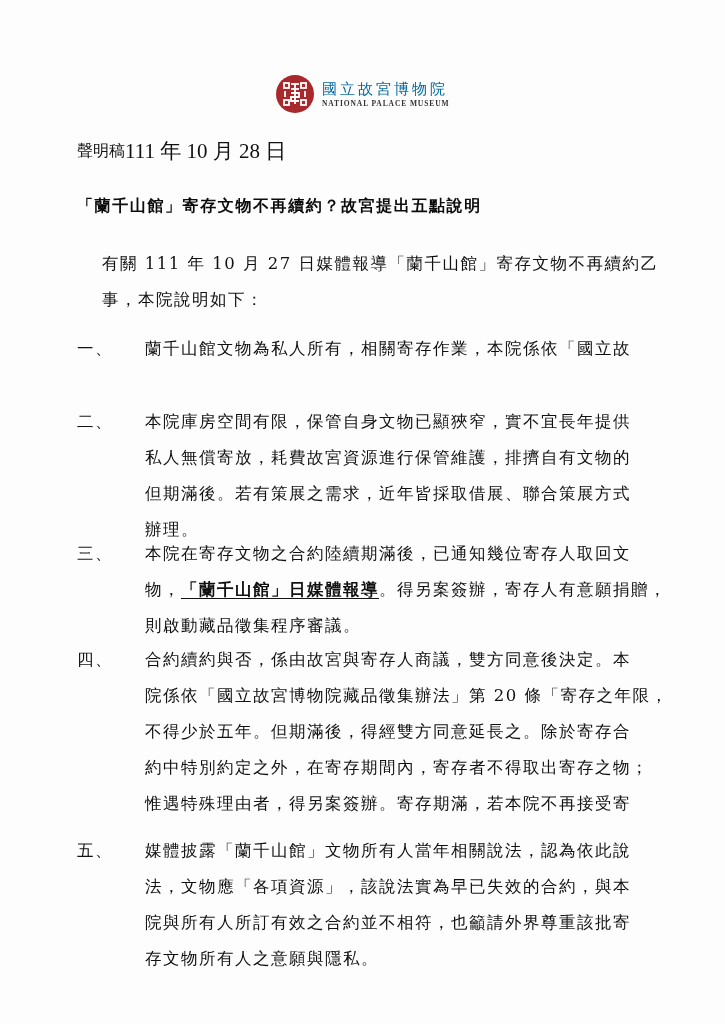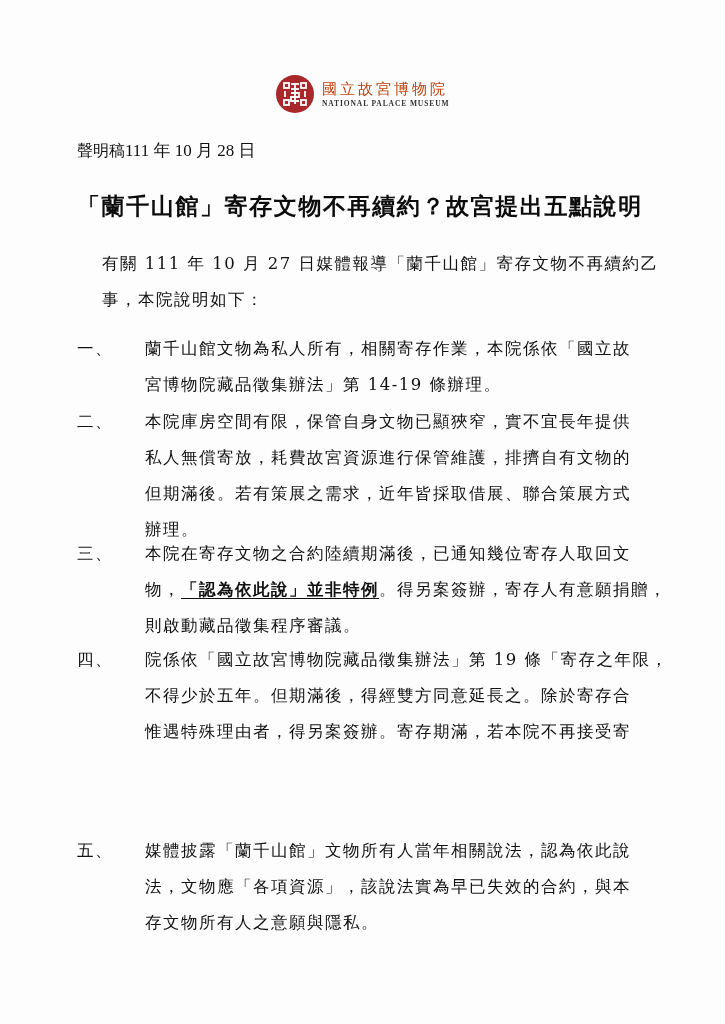--- a/index.html
+++ b/index.html
@@ -44,21 +44,21 @@
     .logo-text {
       margin-left: 8px;
       display: flex;
       flex-direction: column;
       justify-content: center;
     }
     .logo-zh {
       font-family: "DejaVu Serif", serif;
       font-size: 15px;
       letter-spacing: 3px;
-      color: #c2410c;
+      color: #0369a1;
       line-height: 18px;
     }
     .logo-en {
       font-family: "Liberation Serif", serif;
       font-size: 7.5px;
       font-weight: bold;
       letter-spacing: 0.9px;
       color: #333333;
       line-height: 10px;
       margin-top: 1px;
@@ -70,31 +70,31 @@
       left: 77px;
       top: 138px;
       width: 566px;
       display: flex;
       justify-content: flex-start;
       font-size: 16px;
       line-height: 26px;
     }
     .meta-date {
       font-family: "Liberation Serif", "DejaVu Serif", serif;
-      font-size: 17px;
+      font-size: 21px;
     }
     
     .title {
       position: absolute;
       left: 77px;
       top: 188px;
       width: 580px;
       font-family: "DejaVu Sans", sans-serif;
       font-weight: bold;
-      font-size: 23px;
+      font-size: 16px;
       letter-spacing: 1.6px;
       line-height: 36px;
       color: #0c0c0c;
       white-space: nowrap;
     }
     
     .intro {
       position: absolute;
       left: 77px;
       top: 246px;
@@ -169,54 +169,56 @@
 
   <div class="intro">
     <span class="line">有關 111 年 10 月 27 日媒體報導「蘭千山館」寄存文物不再續約乙</span>
     <span class="line">事，本院說明如下：</span>
   </div>
 
   <div class="item" style="top:331px;">
     <span class="item-num">一、</span>
     <div class="item-text">
       <span class="line">蘭千山館文物為私人所有，相關寄存作業，本院係依「國立故</span>
-      <span class="line">宮博物院藏品徵集辦法」第 14-19 條辦理。</span>
     </div>
   </div>
 
   <div class="item" style="top:404px;">
     <span class="item-num">二、</span>
     <div class="item-text">
       <span class="line">本院庫房空間有限，保管自身文物已顯狹窄，實不宜長年提供</span>
       <span class="line">私人無償寄放，耗費故宮資源進行保管維護，排擠自有文物的</span>
       <span class="line">但期滿後。若有策展之需求，近年皆採取借展、聯合策展方式</span>
       <span class="line">辦理。</span>
     </div>
   </div>
 
   <div class="item" style="top:536px;">
     <span class="item-num">三、</span>
     <div class="item-text">
       <span class="line">本院在寄存文物之合約陸續期滿後，已通知幾位寄存人取回文</span>
-      <span class="line"><span>物，</span><span class="bold-ul">「認為依此說」並非特例</span><span>。得另案簽辦，寄存人有意願捐贈，</span></span>
+      <span class="line"><span>物，</span><span class="bold-ul">「蘭千山館」日媒體報導</span><span>。得另案簽辦，寄存人有意願捐贈，</span></span>
       <span class="line">則啟動藏品徵集程序審議。</span>
     </div>
   </div>
 
   <div class="item" style="top:642px;">
     <span class="item-num">四、</span>
     <div class="item-text">
-      <span class="line">院係依「國立故宮博物院藏品徵集辦法」第 19 條「寄存之年限，</span>
+      <span class="line">合約續約與否，係由故宮與寄存人商議，雙方同意後決定。本</span>
+      <span class="line">院係依「國立故宮博物院藏品徵集辦法」第 20 條「寄存之年限，</span>
       <span class="line">不得少於五年。但期滿後，得經雙方同意延長之。除於寄存合</span>
+      <span class="line">約中特別約定之外，在寄存期間內，寄存者不得取出寄存之物；</span>
       <span class="line">惟遇特殊理由者，得另案簽辦。寄存期滿，若本院不再接受寄</span>
     </div>
   </div>
 
   <div class="item" style="top:833px;">
     <span class="item-num">五、</span>
     <div class="item-text">
       <span class="line">媒體披露「蘭千山館」文物所有人當年相關說法，認為依此說</span>
       <span class="line">法，文物應「各項資源」，該說法實為早已失效的合約，與本</span>
+      <span class="line">院與所有人所訂有效之合約並不相符，也籲請外界尊重該批寄</span>
       <span class="line">存文物所有人之意願與隱私。</span>
     </div>
   </div>
 
 </div>
 
 </body></html>

